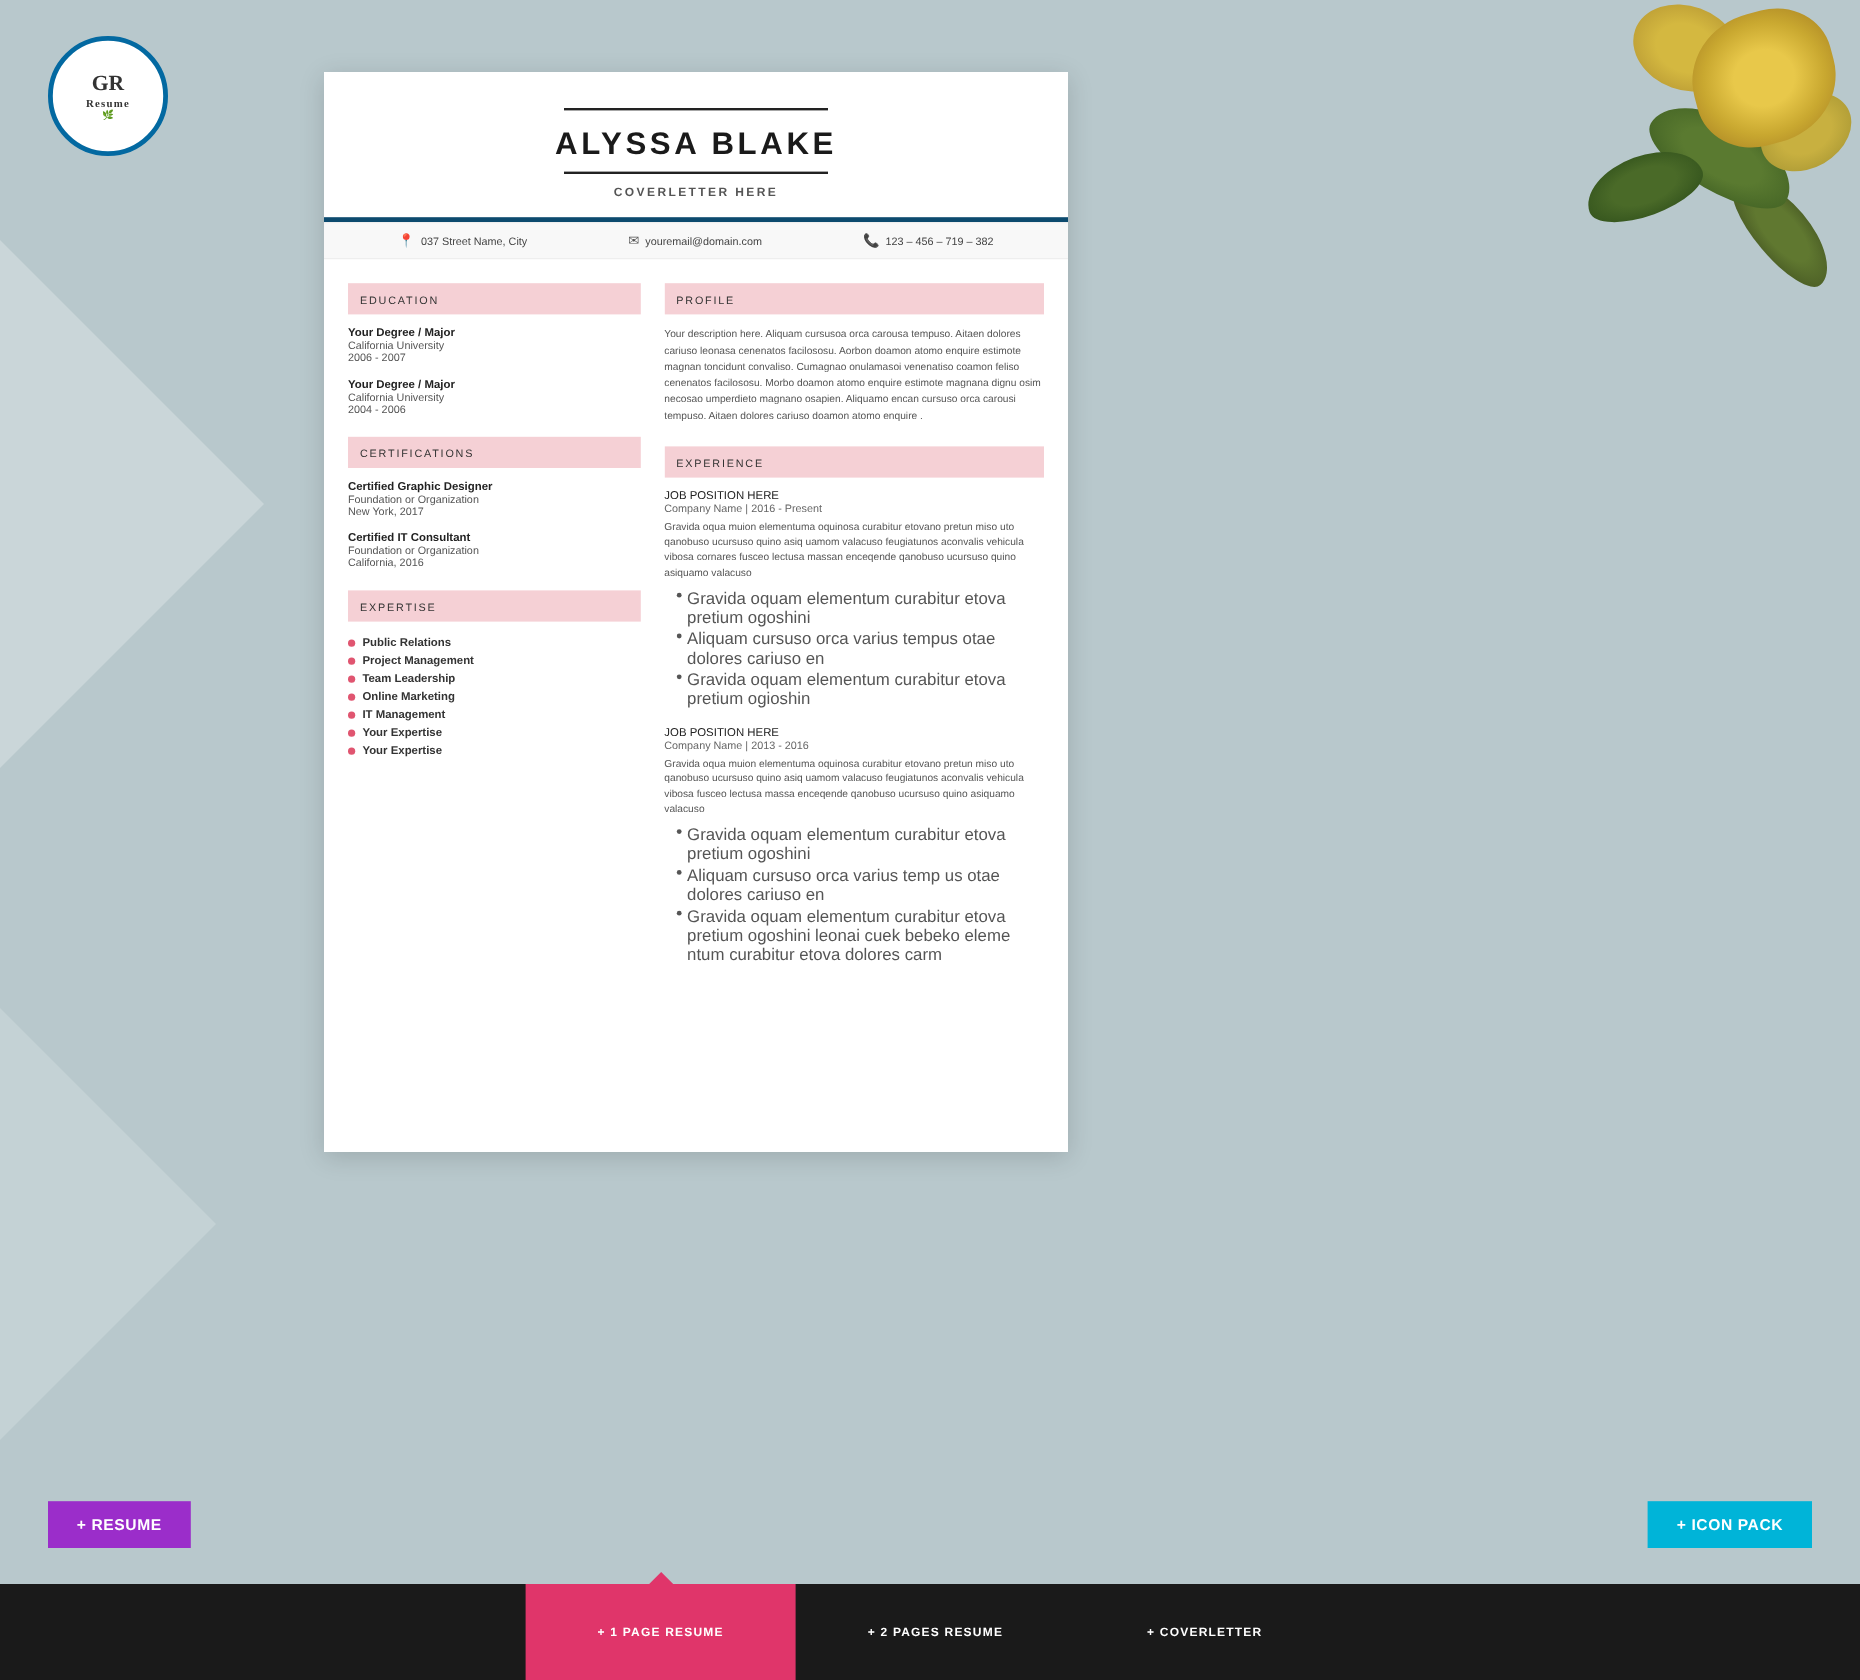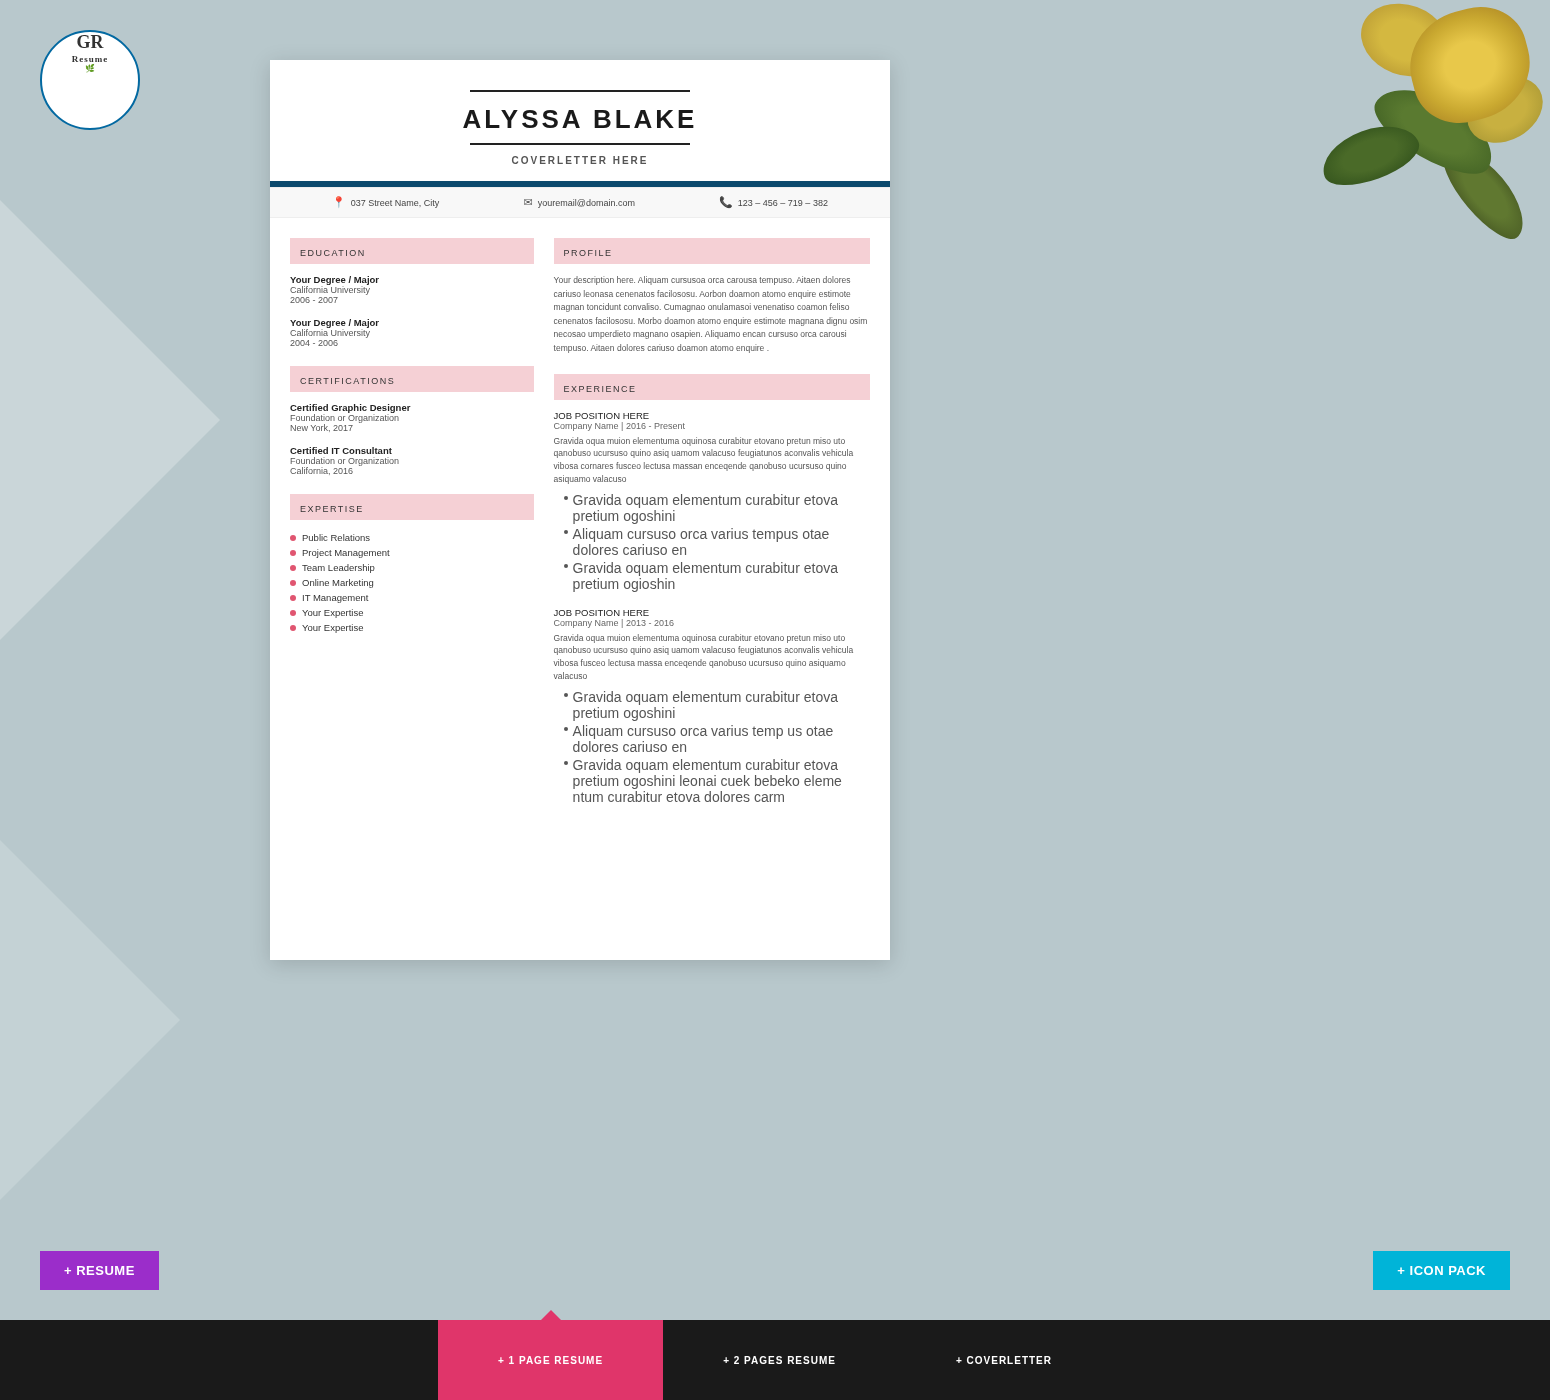--- a/index.html
+++ b/index.html
@@ -37,23 +37,23 @@
     
     .logo-circle {
       position: absolute;
       top: 30px;
       left: 40px;
       width: 100px;
       height: 100px;
       background: white;
       border-radius: 50%;
       display: flex;
-      align-items: flex-start;
+      align-items: center;
       justify-content: center;
-      border: 2px solid #0369a1;
+      border: 4px solid #0369a1;
       z-index: 10;
     }
     .logo-text {
       font-size: 13px;
       font-weight: bold;
       color: #333;
       text-align: center;
       line-height: 1.2;
     }
 
@@ -134,21 +134,21 @@
       height: 900px;
       background: white;
       box-shadow: 0 4px 20px rgba(0,0,0,0.15);
       z-index: 5;
     }
 
     
     .resume-header {
       padding: 30px 40px 15px;
       text-align: center;
-      border-bottom: 6px solid #0c4a6e;
+      border-bottom: 4px solid #0c4a6e;
     }
     .header-line-top {
       width: 220px;
       height: 2px;
       background: #222;
       margin: 0 auto 12px;
     }
     .resume-name {
       font-size: 26px;
       font-weight: bold;
@@ -257,20 +257,21 @@
       padding: 0;
     }
     .expertise-list li {
       font-size: 9.5px;
       color: #333;
       font-family: 'Arial', sans-serif;
       padding: 2px 0;
       display: flex;
       align-items: center;
       gap: 6px;
+      font-weight: bold;
     }
     .bullet-pink {
       width: 6px;
       height: 6px;
       background: #e05570;
       border-radius: 50%;
       flex-shrink: 0;
     }
 
     

